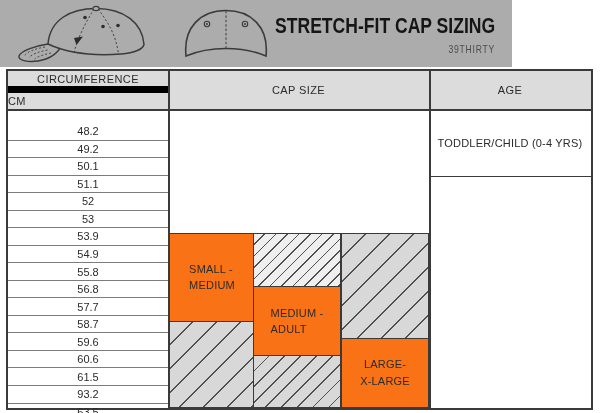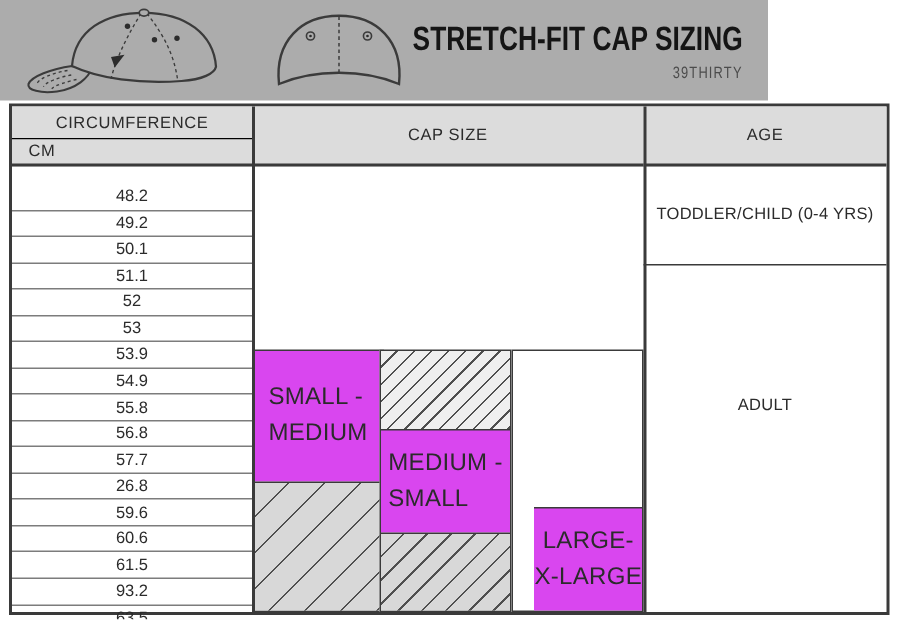--- a/index.html
+++ b/index.html
@@ -8,40 +8,40 @@
   
   .banner{position:absolute;left:0;top:0;width:512px;height:67px;background:#acacac;}
   .caps{position:absolute;left:14px;top:3px;}
   .title-wrap{position:absolute;right:17px;top:15px;text-align:right;transform:scaleX(0.78);transform-origin:100% 0;}
   .banner-title{font-size:22.5px;font-weight:bold;color:#151515;letter-spacing:0;line-height:1;white-space:nowrap;}
   .banner-subtitle{margin-top:6px;font-size:11px;color:#4c4c4c;letter-spacing:1px;line-height:1;}
 
   
   .sizing-table{position:absolute;left:6px;top:69px;width:587px;height:341px;border:2px solid #3a3a3a;box-sizing:border-box;background:#fff;color:#2b2b2b;}
   .hdr{position:absolute;background:#dcdcdc;box-sizing:border-box;font-size:11px;letter-spacing:.4px;display:flex;align-items:center;}
-  #hdr-circ{left:0;top:0;width:160px;height:22px;border-bottom:1px solid #000000;justify-content:center;}
-  #hdr-cm{left:0;top:22px;width:160px;height:18px;border-bottom:2px solid #3a3a3a;padding-left:11px;}
+  #hdr-circ{left:0;top:0;width:160px;height:22px;border-bottom:7px solid #000000;justify-content:center;}
+  #hdr-cm{left:0;top:22px;width:160px;height:18px;border-bottom:2px solid #3a3a3a;}
   #hdr-capsize{left:160px;top:0;width:261px;height:40px;border-bottom:2px solid #3a3a3a;justify-content:center;}
   #hdr-age{left:421px;top:0;width:162px;height:40px;border-bottom:2px solid #3a3a3a;justify-content:center;}
 
   .vline{position:absolute;top:0;bottom:0;width:2px;background:#3a3a3a;z-index:6;}
   #vline-1{left:160px;}
   #vline-2{left:421px;}
 
   .cm-col{position:absolute;left:0;top:40px;width:160px;height:297px;display:flex;flex-direction:column;margin-top:12px;}
   .cm-row{flex:1;display:flex;align-items:center;justify-content:center;font-size:11px;border-bottom:1px solid #7c7c7c;box-sizing:border-box;}
   .cm-row:last-child{border-bottom:none;}
 
   .size-col{position:absolute;top:162.3px;height:174.7px;width:88px;display:flex;flex-direction:column;border:1.5px solid #3a3a3a;box-sizing:border-box;background:#fff;z-index:4;}
   #size-col-sm{left:160px;}
   #size-col-ml{left:245px;}
-  #size-col-lxl{left:333px;align-items:flex-end;}
+  #size-col-lxl{left:333px;}
   .seg{box-sizing:border-box;}
   .seg + .seg{border-top:1.5px solid #3a3a3a;}
-  .seg-label{display:flex;align-items:center;justify-content:center;background:#d946ef;font-size:16px;line-height:1.5;letter-spacing:.2px;}
+  .seg-label{display:flex;align-items:center;justify-content:center;background:#f97316;font-size:11px;line-height:1.5;letter-spacing:.2px;}
   .seg-label .lbl{text-align:left;}
   .seg-label .lbl.centered{text-align:center;}
   .hatch-wide{background:repeating-linear-gradient(135deg,#d8d8d8 0px,#d8d8d8 15.8px,#4f4f4f 15.8px,#4f4f4f 17px);}
   .hatch-med{background:repeating-linear-gradient(135deg,#d8d8d8 0px,#d8d8d8 10px,#4f4f4f 10px,#4f4f4f 11.2px);}
   .hatch-fine{background:repeating-linear-gradient(135deg,#efefef 0px,#efefef 7px,#4f4f4f 7px,#4f4f4f 8.1px);}
   .h50{height:50%;} .h30{height:30%;} .h40{height:40%;} .h60{height:60%;}
 
   .age-col{position:absolute;left:421px;top:40px;width:162px;height:319px;display:flex;flex-direction:column;z-index:3;}
   .age-cell{display:flex;align-items:center;justify-content:center;font-size:11px;letter-spacing:.2px;text-align:center;box-sizing:border-box;}
   #age-toddler{height:20.59%;border-bottom:1.5px solid #3a3a3a;}
@@ -98,21 +98,21 @@
       <div class="cm-row">49.2</div>
       <div class="cm-row">50.1</div>
       <div class="cm-row">51.1</div>
       <div class="cm-row">52</div>
       <div class="cm-row">53</div>
       <div class="cm-row">53.9</div>
       <div class="cm-row">54.9</div>
       <div class="cm-row">55.8</div>
       <div class="cm-row">56.8</div>
       <div class="cm-row">57.7</div>
-      <div class="cm-row">26.8</div>
+      <div class="cm-row">58.7</div>
       <div class="cm-row">59.6</div>
       <div class="cm-row">60.6</div>
       <div class="cm-row">61.5</div>
       <div class="cm-row">93.2</div>
       <div class="cm-row">63.5</div>
     </div>
 
     <div class="vline" id="vline-1"></div>
     <div class="vline" id="vline-2"></div>
 
@@ -124,35 +124,34 @@
         </div>
       </div>
       <div class="seg hatch-wide h50"></div>
     </div>
 
     <div class="size-col" id="size-col-ml">
       <div class="seg hatch-fine h30"></div>
       <div class="seg seg-label h40">
         <div class="lbl">
           <div>MEDIUM -</div>
-          <div>SMALL</div>
+          <div>ADULT</div>
         </div>
       </div>
       <div class="seg hatch-med h30"></div>
     </div>
 
     <div class="size-col" id="size-col-lxl">
       <div class="seg hatch-wide h60"></div>
       <div class="seg seg-label h40">
         <div class="lbl centered">
           <div>LARGE-</div>
           <div>X-LARGE</div>
         </div>
       </div>
     </div>
 
     <div class="age-col">
       <div class="age-cell" id="age-toddler">TODDLER/CHILD (0-4 YRS)</div>
-      <div class="age-cell" id="age-adult">ADULT</div>
     </div>
 
   </div>
 </div>
 
 </body></html>

